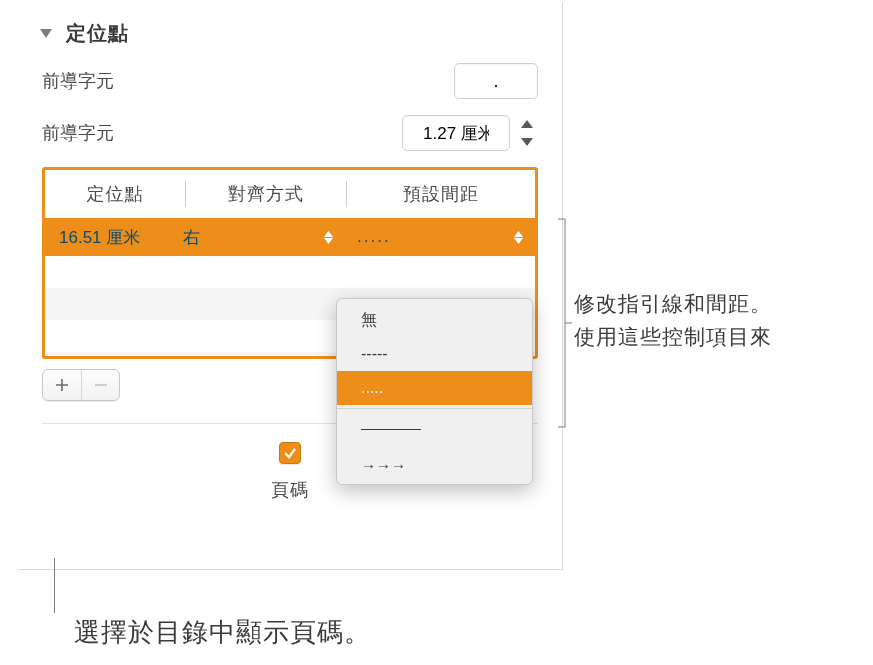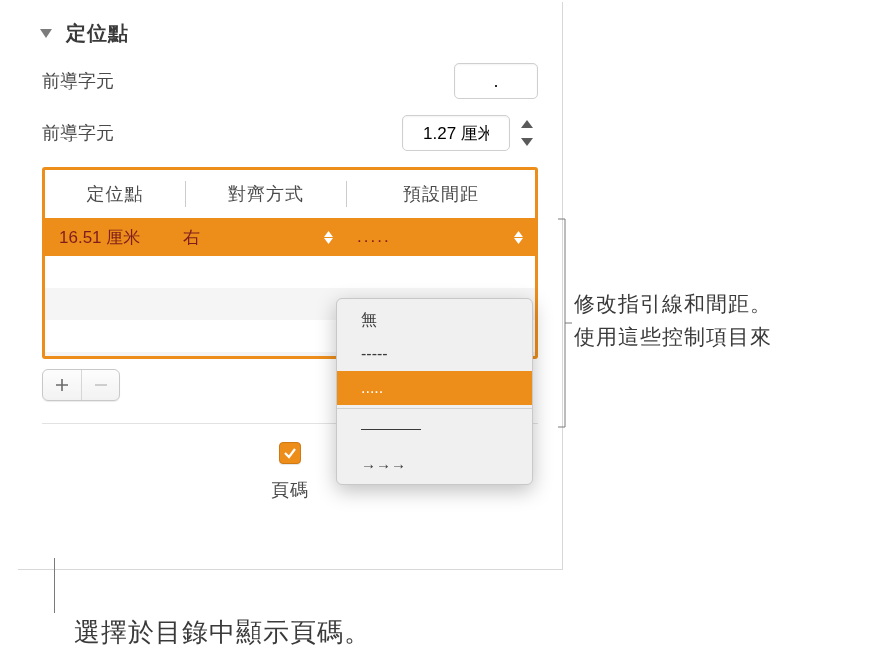--- a/index.html
+++ b/index.html
@@ -128,21 +128,21 @@
       background: #ccc;
     }
     .th1 { width: 140px; }
     .th2 { width: 160px; }
     .th3 { flex: 1; }
     .tabs-row {
       display: flex;
       height: 38px;
       align-items: center;
       background: #ed8d1a;
-      color: #7f1d1d;
+      color: #0c4a6e;
     }
     .cell1 {
       width: 138px;
       padding-left: 14px;
       font-size: 17px;
     }
     .cell2 {
       width: 162px;
       display: flex;
       align-items: center;

